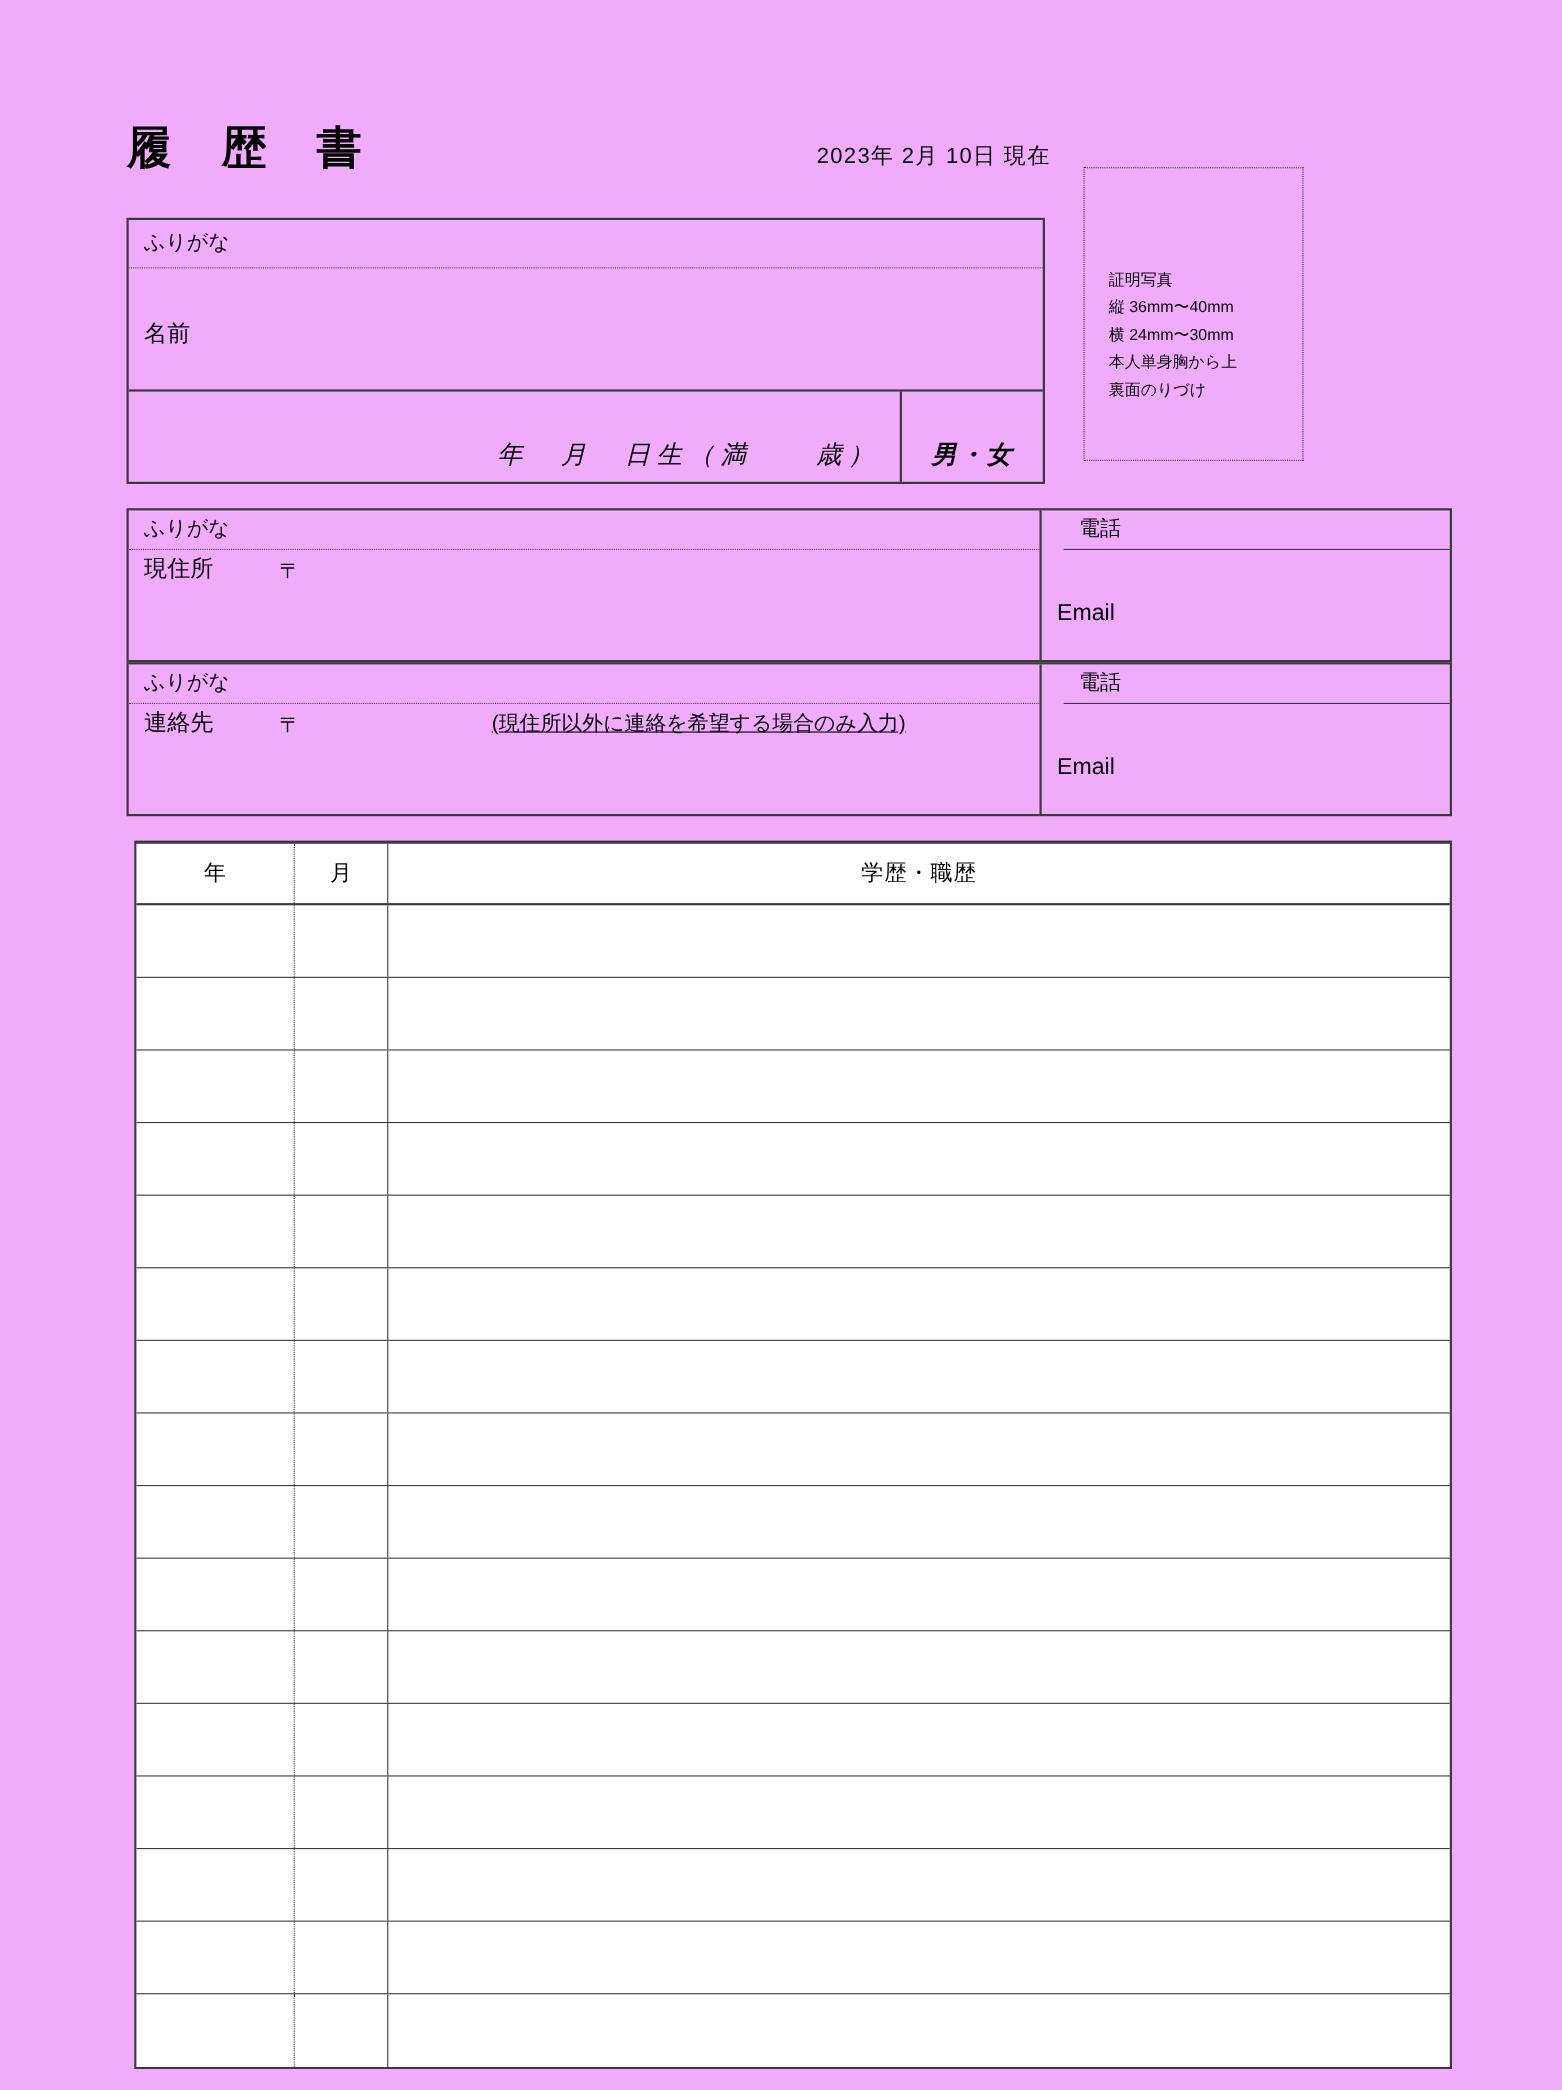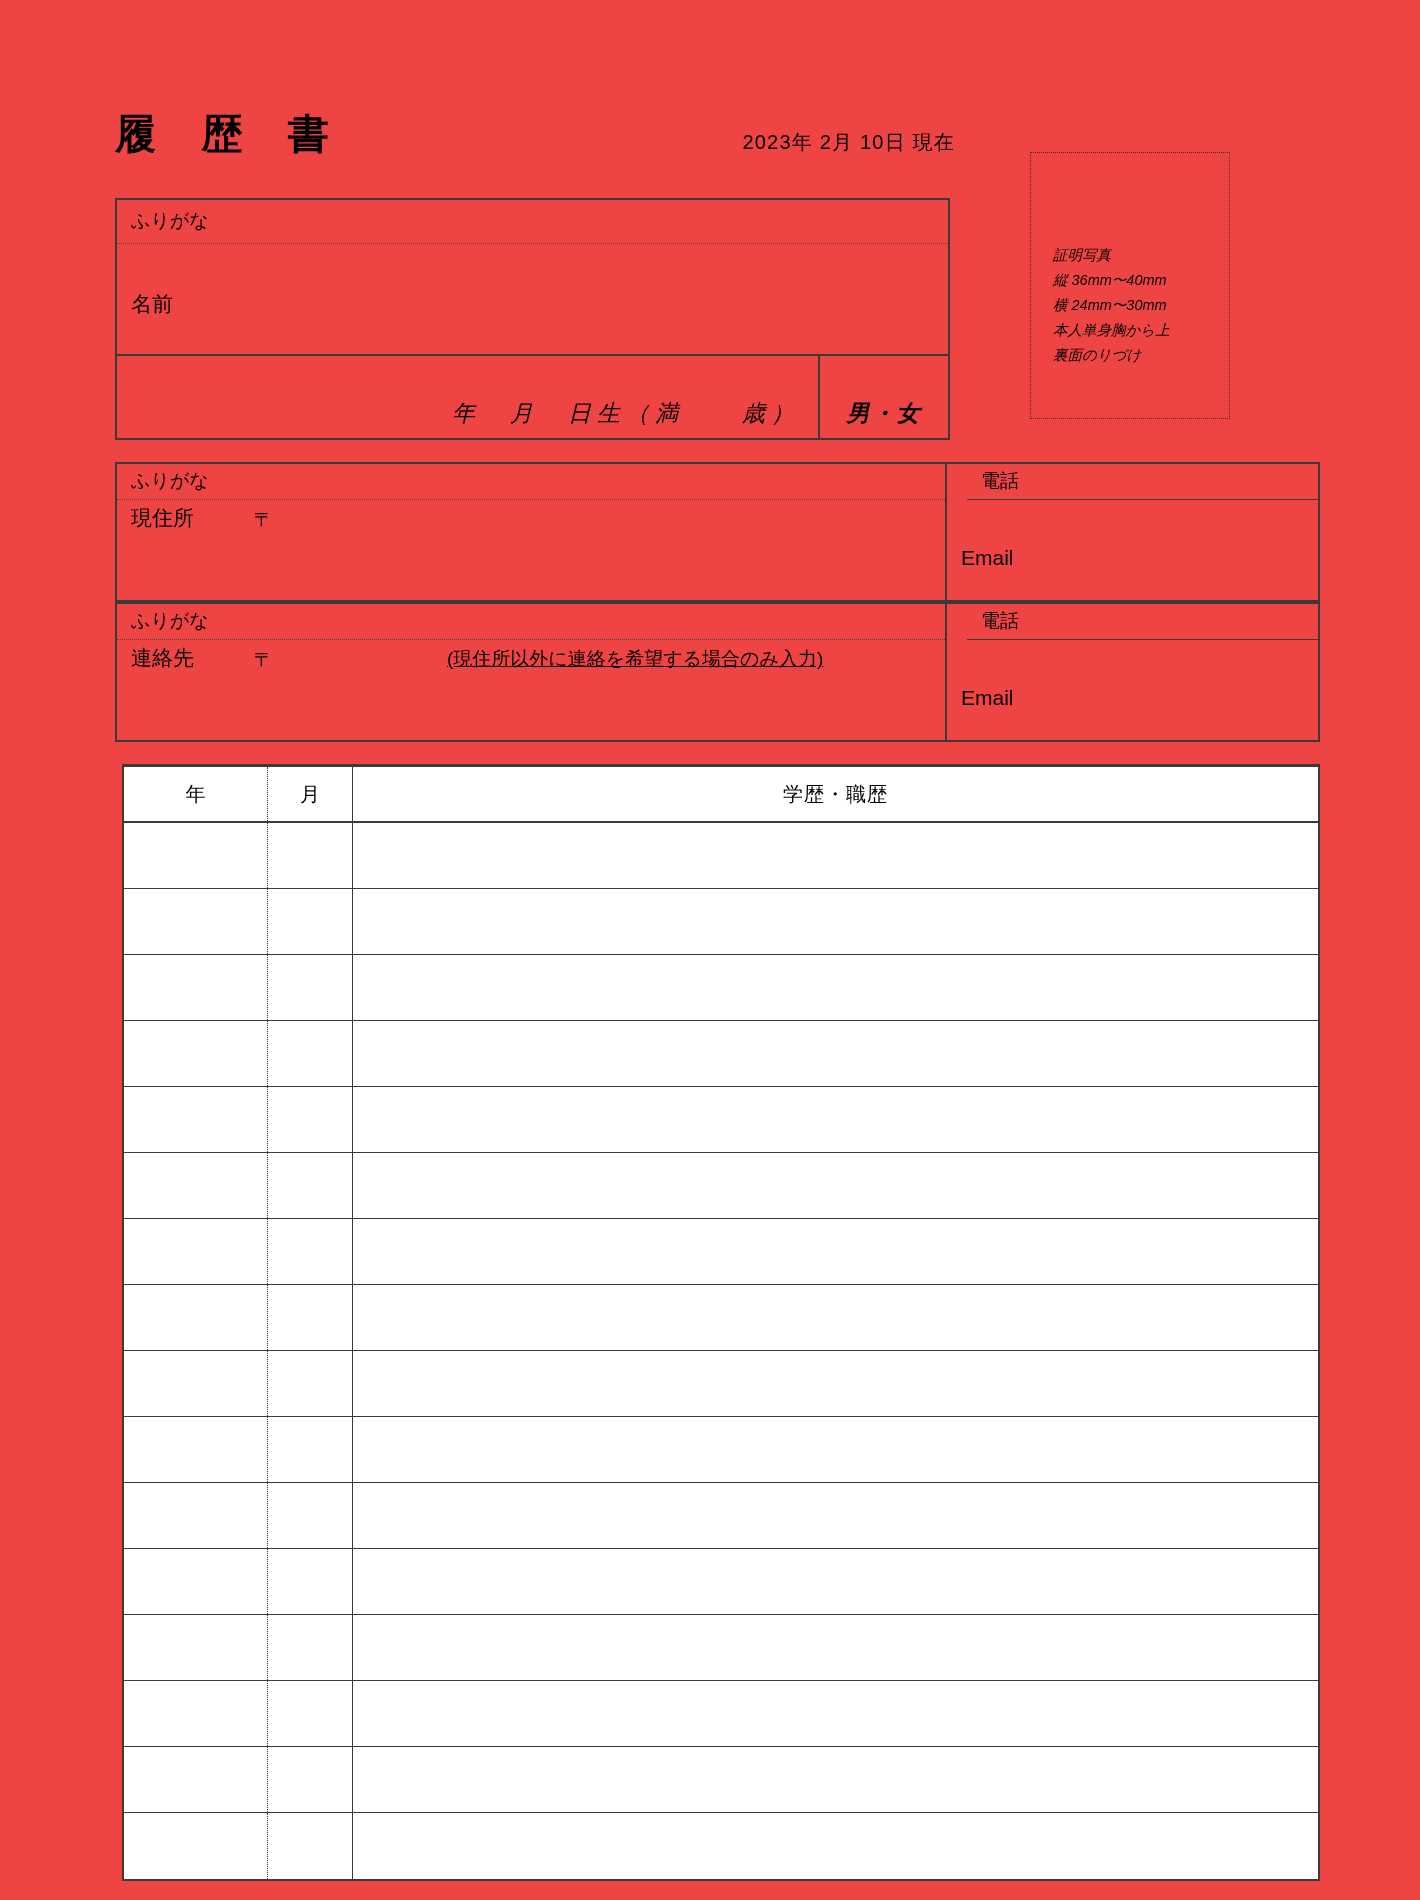--- a/index.html
+++ b/index.html
@@ -14,21 +14,21 @@
     color: #111111;
     position: relative;
     overflow: hidden;
   }
 
   .page {
     position: absolute;
     left: 0; top: 0;
     width: 1420px;
     height: 1900px;
-    background: #ef4444;
+    background: #f0abfc;
   }
 
   
   .header-row {
     position: absolute;
     left: 115px;
     top: 108px;
     width: 840px;
     height: 60px;
   }
@@ -50,27 +50,26 @@
     font-size: 20px;
     letter-spacing: 1.2px;
     line-height: 28px;
     white-space: pre;
     color: #000;
   }
 
   
   .photo-box {
     position: absolute;
-    left: 1030px;
+    left: 985px;
     top: 152px;
     width: 200px;
     height: 267px;
     border: 1px dotted #333;
     box-sizing: border-box;
-    font-style: italic;
   }
   .photo-box-inner {
     position: absolute;
     left: 22px;
     top: 90px;
     width: 170px;
   }
   .photo-line {
     font-size: 14.5px;
     line-height: 25px;

